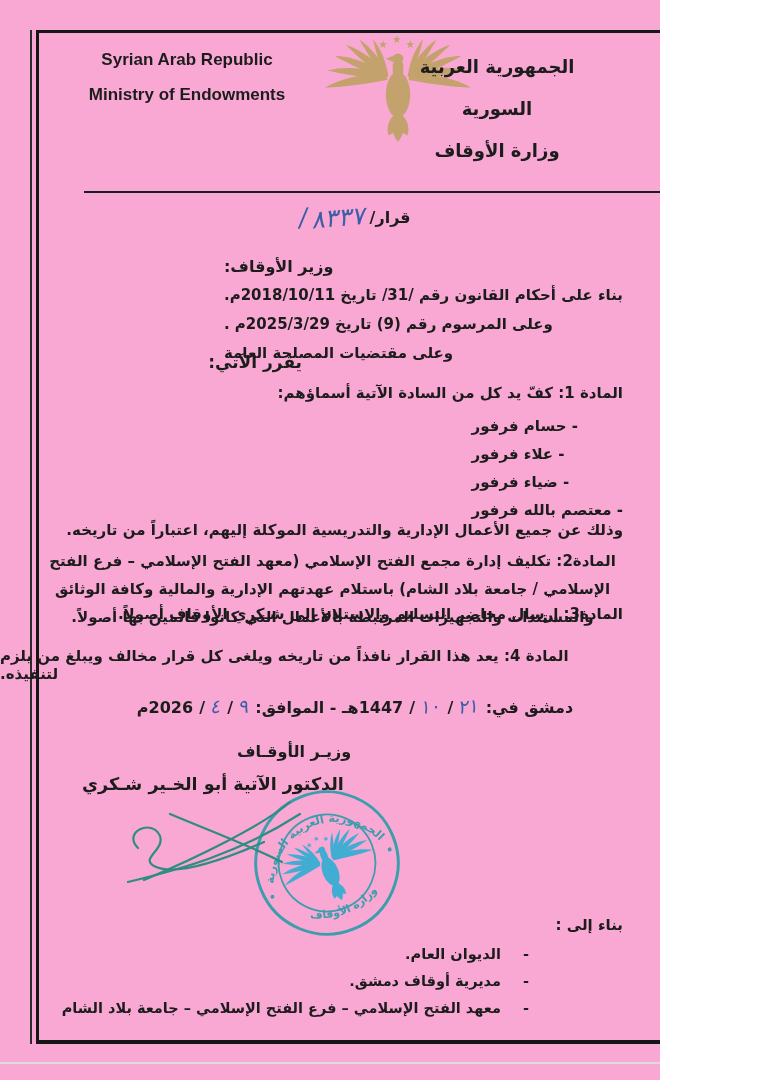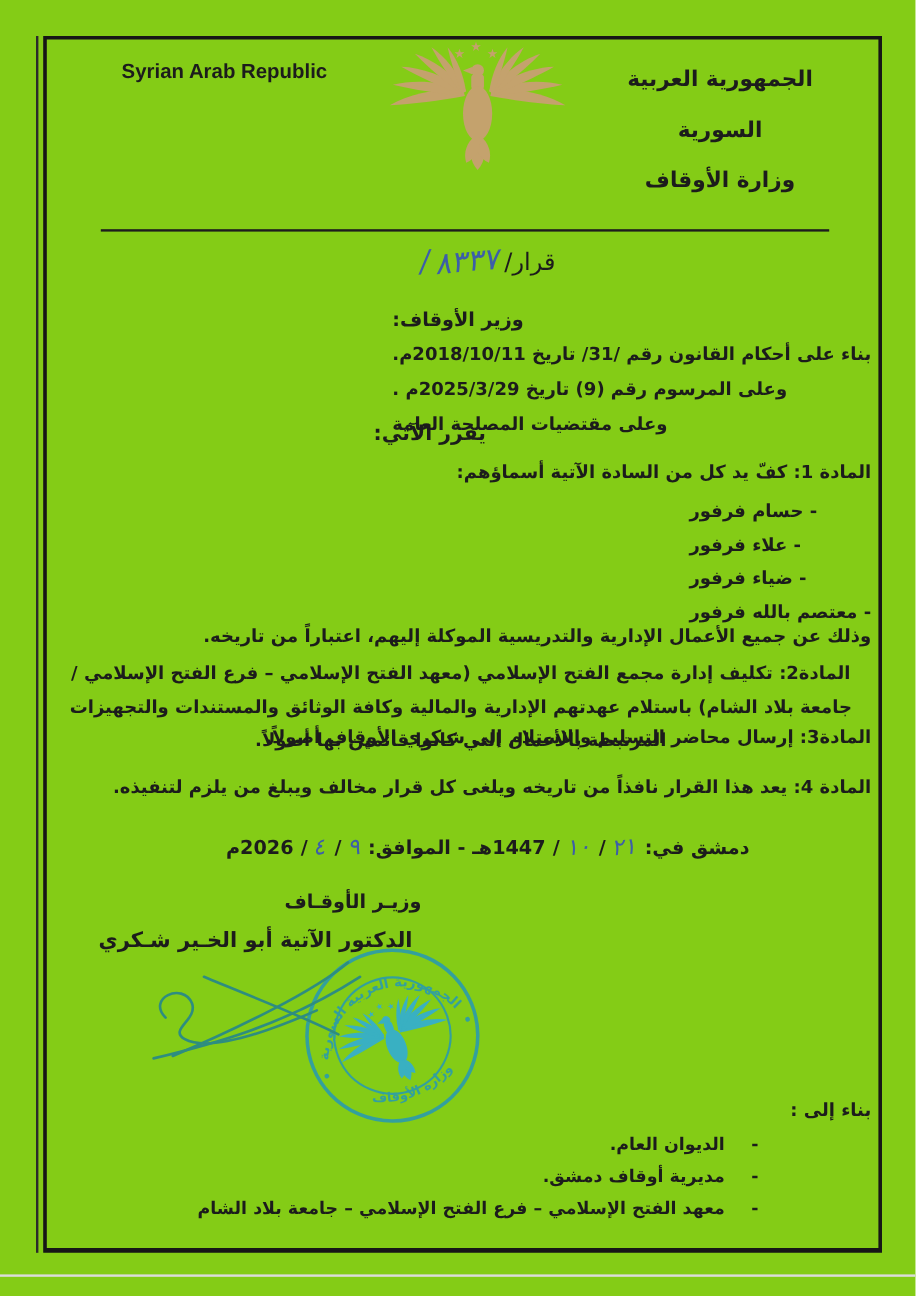--- a/index.html
+++ b/index.html
@@ -1,34 +1,34 @@
 <!DOCTYPE html>
 <html lang="ar"><head>
 <meta charset="utf-8">
 <style>
   html,body{margin:0;padding:0;background:#fff;}
-  .page{position:relative;width:763px;height:1080px;background:#84cc16;overflow:hidden;
-        font-family:"DejaVu Sans",sans-serif;color:#1c1c1c;}
+  .page{position:relative;width:648px;height:1080px;background:#f9a8d4;overflow:hidden;
+        font-family:"DejaVu Sans",sans-serif;color:#1c1c1c;padding-left:12px;}
   .frame{position:absolute;left:36px;top:30px;width:699px;height:1014px;
          border:3px solid #161616;border-bottom-width:4px;box-sizing:border-box;}
   .frame::before{content:"";position:absolute;left:-9px;top:-3px;bottom:-4px;width:2px;background:#2b2b2b;}
   .scanline{position:absolute;left:0;right:0;top:1062px;height:2px;background:#dcdcdc;}
 
   .en-header{position:absolute;left:58px;top:50px;width:258px;text-align:center;
              font-family:"Liberation Sans","DejaVu Sans",sans-serif;font-weight:700;font-size:17px;}
   .en-header .l2{margin-top:15px;}
   .ar-header{position:absolute;right:48px;top:46px;width:230px;text-align:center;
              direction:rtl;font-weight:700;font-size:18px;line-height:42px;}
   .emblem{position:absolute;left:322px;top:33px;width:152px;height:114px;color:#c4a26d;}
 
   .rule{position:absolute;top:191px;left:84px;width:607px;height:2px;background:#1d1d1d;}
 
   .title-row{position:absolute;top:203px;left:50px;right:0;display:flex;direction:rtl;
              justify-content:center;align-items:center;gap:3px;}
-  .title-row .printed{font-weight:400;font-size:20px;direction:rtl;}
+  .title-row .printed{font-weight:700;font-size:16px;direction:rtl;}
   .hw{color:#3c5ea9;display:inline-block;transform:rotate(-5deg) skewX(-12deg);font-weight:500;}
   .title-row .hw{font-size:25px;letter-spacing:2px;}
 
   .r{position:absolute;right:37px;direction:rtl;text-align:left;font-weight:700;font-size:15px;}
   .preamble{top:252px;line-height:29px;}
   .preamble .hd{font-size:16px;}
   .decides{position:absolute;right:358px;top:352px;direction:rtl;font-weight:700;font-size:17px;}
   .names{top:412px;line-height:28px;}
   .para{position:absolute;left:42px;right:37px;direction:rtl;text-align:center;
         font-weight:700;font-size:15px;line-height:28px;}
@@ -85,20 +85,21 @@
         </g>
       </g>
     </defs>
   </svg>
 
   <div class="frame"></div>
   <div class="scanline"></div>
 
   <div class="en-header">
     <div class="l1">Syrian Arab Republic</div>
+    <div class="l2">Ministry of Endowments</div>
   </div>
 
   <svg class="emblem" viewBox="10 0 200 150">
     <use href="#eagle"></use>
   </svg>
 
   <div class="ar-header">
     <div>الجمهورية العربية السورية</div>
     <div>وزارة الأوقاف</div>
   </div>

